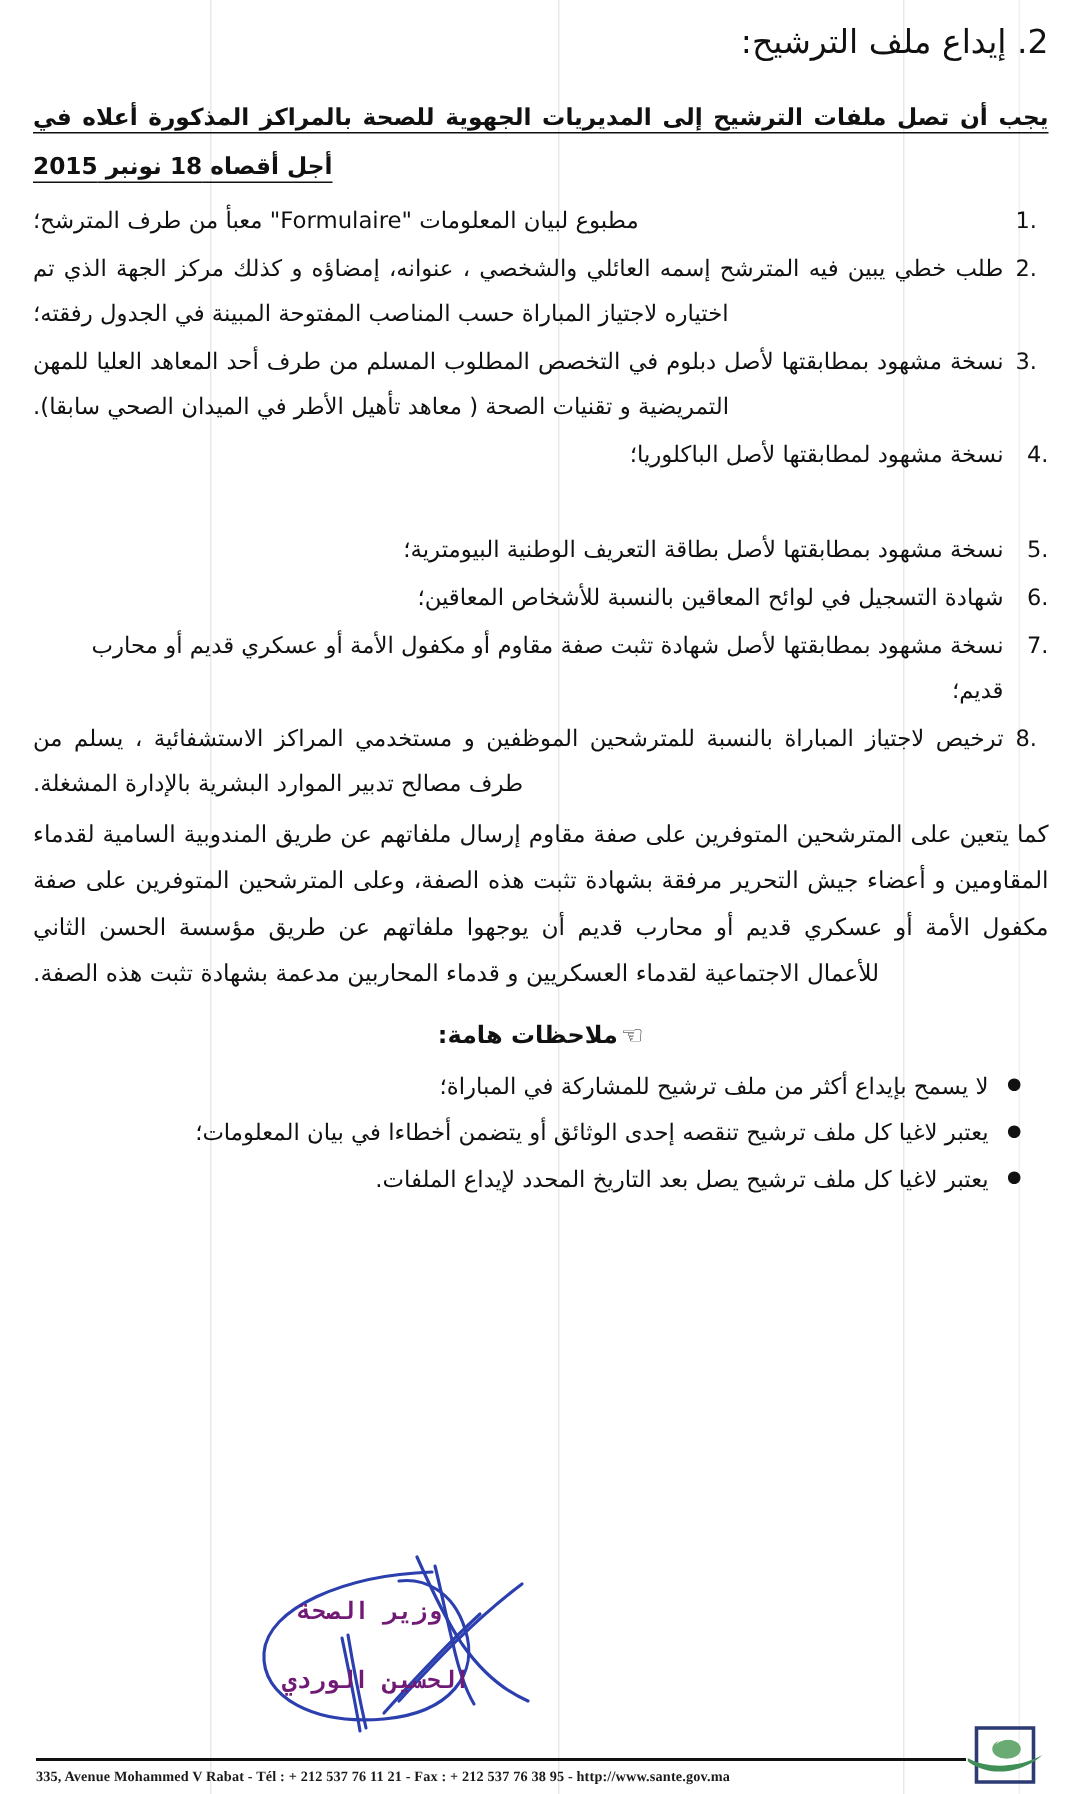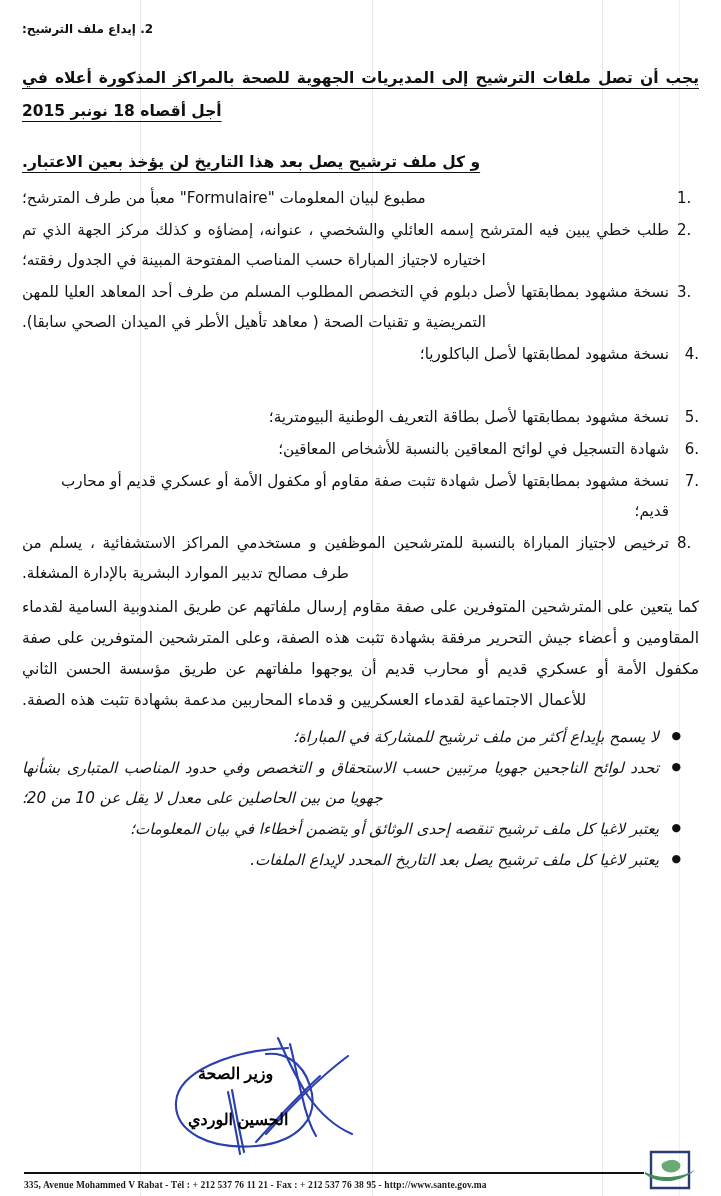--- a/index.html
+++ b/index.html
@@ -42,23 +42,23 @@
     direction: rtl;
     text-align: justify;
     text-align-last: left;
     font-size: 15.5px;
     line-height: 31px;
     margin: 0 0 6px 0;
   }
 
   .heading {
     direction: rtl;
-    text-align: left;
-    font-size: 12px;
-    font-weight: bold;
+    text-align: right;
+    font-size: 22px;
+    font-weight: normal;
     line-height: 30px;
     margin: 6px 0 2px 0;
   }
 
   .bold-underline {
     direction: rtl;
     text-align: justify;
     text-align-last: left;
     font-size: 15.5px;
     font-weight: bold;
@@ -139,21 +139,20 @@
     padding: 0 40px 0 0;
     list-style: none;
   }
   ul.notes-list > li {
     position: relative;
     font-size: 15.2px;
     line-height: 30px;
     text-align: justify;
     text-align-last: left;
     margin-bottom: 1px;
-    font-style: italic;
   }
   ul.notes-list > li::before {
     content: "\25CF";
     position: absolute;
     right: -22px;
     top: -1px;
     font-size: 11px;
   }
   ul.notes-list > li.bold { font-weight: bold; }
   ul.notes-list > li.single { text-align-last: right; text-align: right; }
@@ -163,23 +162,23 @@
     position: absolute;
     left: 170px;
     top: 1030px;
     width: 260px;
     height: 140px;
   }
   .sig-svg { position: absolute; left: 0; top: 0; }
   .sig-text {
     position: absolute;
     direction: rtl;
-    color: #000000;
-    font-weight: bold;
-    font-family: Liberation Sans, sans-serif;
+    color: #701a75;
+    font-weight: bold;
+    font-family: Liberation Mono, monospace;
     letter-spacing: 1px;
     white-space: nowrap;
   }
   .sig-text.line1 { left: 28px; top: 34px; font-size: 16px; }
   .sig-text.line2 { left: 18px; top: 80px; font-size: 16px; }
 
   
   .footer-rule {
     position: absolute;
     left: 24px;
@@ -219,44 +218,43 @@
 <div class="scanline s3"></div>
 <div class="scanline s4"></div>
 
 <div class="page">
 
 
   <p class="heading">2. إيداع ملف الترشيح:</p>
 
   <p class="bold-underline"><span class="u">يجب أن تصل  ملفات الترشيح إلى المديريات الجهوية للصحة بالمراكز المذكورة  أعلاه في أجل أقصاه 18 نونبر 2015</span></p>
 
-  <p class="bold-underline" style="text-align-last:left;"><span class="u">و كل ملف ترشيح يصل بعد هذا التاريخ لن يؤخذ بعين الاعتبار.</span></p>
 
 
   <ol class="doc-list">
     <li>مطبوع لبيان المعلومات "Formulaire" معبأ من طرف المترشح؛</li>
     <li>طلب خطي يبين فيه المترشح إسمه العائلي والشخصي ، عنوانه، إمضاؤه و كذلك مركز الجهة الذي تم اختياره لاجتياز المباراة حسب المناصب المفتوحة المبينة في الجدول رفقته؛</li>
     <li>نسخة مشهود بمطابقتها لأصل دبلوم في التخصص المطلوب المسلم من طرف أحد المعاهد العليا للمهن التمريضية     و تقنيات الصحة ( معاهد تأهيل الأطر في الميدان الصحي سابقا).</li>
   </ol>
 
 
   <ol class="doc-list" start="4" style="counter-reset: docitem 3;">
     <li style="text-align-last:right;text-align:right;">نسخة مشهود لمطابقتها لأصل الباكلوريا؛</li>
     <li style="text-align-last:right;text-align:right;margin-top:33px;"><span>نسخة مشهود بمطابقتها لأصل بطاقة التعريف الوطنية البيومترية؛</span></li>
     <li style="text-align-last:right;text-align:right;">شهادة التسجيل في لوائح المعاقين بالنسبة للأشخاص المعاقين؛</li>
     <li style="text-align-last:right;text-align:right;">نسخة مشهود بمطابقتها لأصل شهادة تثبت صفة مقاوم أو مكفول الأمة أو عسكري قديم أو محارب قديم؛</li>
     <li>ترخيص لاجتياز المباراة بالنسبة للمترشحين الموظفين و مستخدمي المراكز الاستشفائية ، يسلم من طرف مصالح تدبير الموارد البشرية بالإدارة المشغلة.</li>
   </ol>
 
   <p class="para" style="margin-top:4px;">كما يتعين على المترشحين المتوفرين على صفة مقاوم إرسال ملفاتهم عن طريق المندوبية السامية لقدماء المقاومين و أعضاء جيش التحرير مرفقة بشهادة تثبت هذه الصفة، وعلى المترشحين المتوفرين على صفة مكفول الأمة أو عسكري قديم أو محارب قديم أن يوجهوا ملفاتهم عن طريق مؤسسة الحسن الثاني للأعمال الاجتماعية لقدماء العسكريين و قدماء المحاربين مدعمة بشهادة تثبت هذه الصفة.</p>
 
+  <p class="notes-title"><span class="hand-icon">☜</span><span>ملاحظات هامة:</span></p>
 
   <ul class="notes-list">
     <li class="single">لا يسمح بإيداع أكثر من ملف ترشيح للمشاركة في المباراة؛</li>
-    <li>تحدد لوائح الناجحين جهويا مرتبين حسب الاستحقاق و التخصص وفي حدود المناصب المتبارى بشأنها جهويا من بين الحاصلين على معدل لا يقل عن 10 من 20؛</li>
     <li class="single">يعتبر لاغيا كل ملف ترشيح تنقصه إحدى الوثائق أو يتضمن أخطاءا في بيان المعلومات؛</li>
     <li class="single">يعتبر لاغيا كل ملف ترشيح يصل بعد التاريخ المحدد لإيداع الملفات.</li>
   </ul>
 
 </div>
 
 <div class="signature">
   <svg class="sig-svg" width="260" height="140" viewBox="0 0 260 140">
     <g fill="none" stroke="#2b3fae" stroke-width="2.1" stroke-linecap="round">
       <path d="M118,18 C60,20 8,42 6,72 C4,102 40,120 86,116 C130,112 150,86 140,56 C132,30 112,22 96,24"></path>

